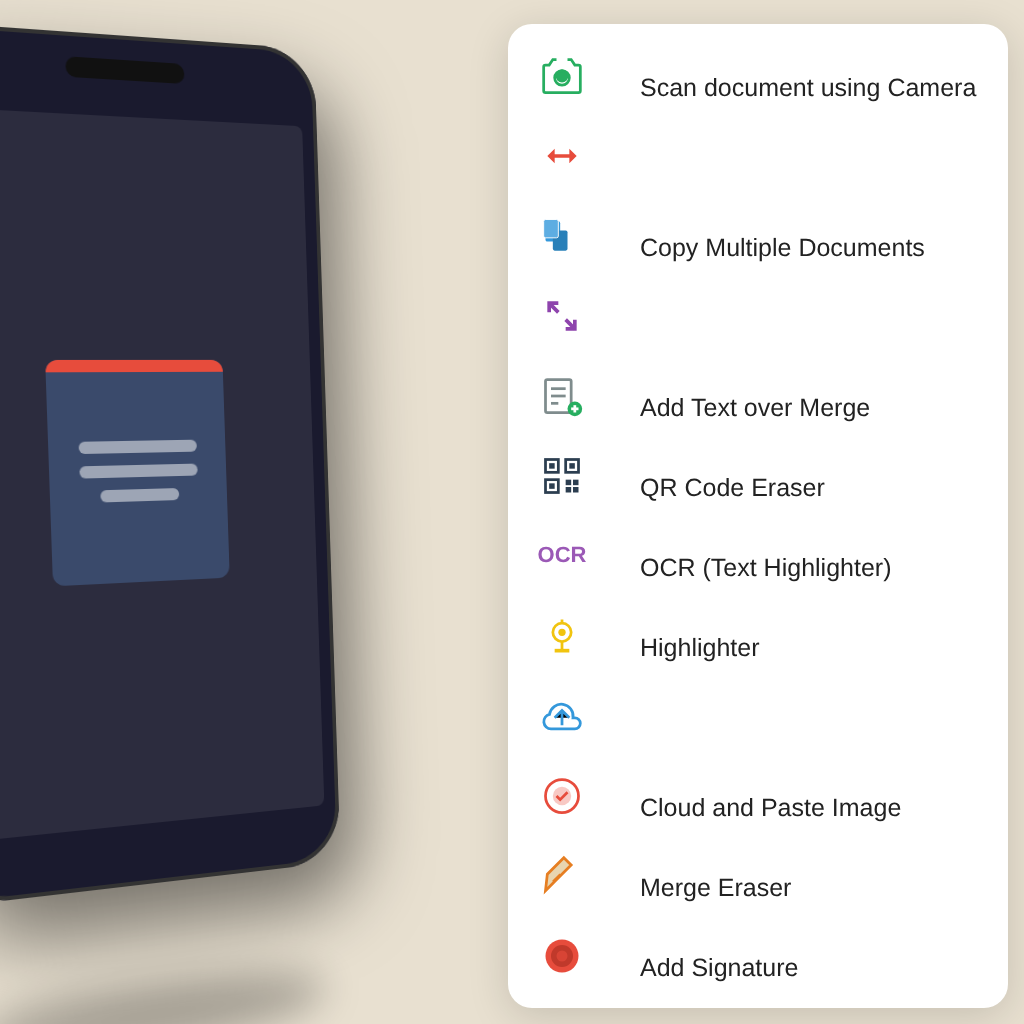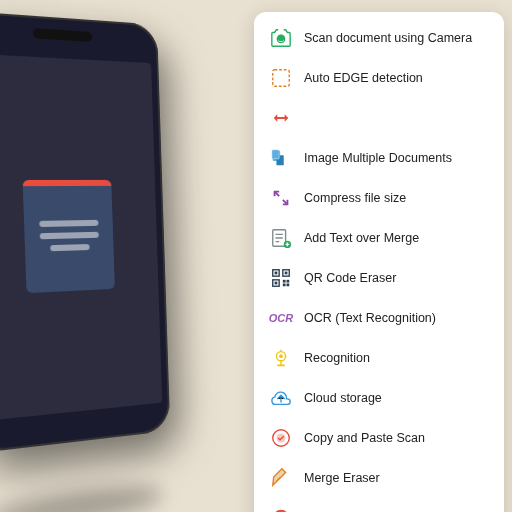--- a/index.html
+++ b/index.html
@@ -110,23 +110,23 @@
       width: 250px;
       background: white;
       border-radius: 12px;
       box-shadow: 0 4px 20px rgba(0,0,0,0.15);
       padding: 6px 0;
       overflow: hidden;
     }
 
     .menu-item {
       display: flex;
-      align-items: center;
+      align-items: flex-end;
       padding: 7px 14px;
-      gap: 10px;
+      gap: 26px;
       cursor: pointer;
       transition: background 0.15s;
     }
 
     .menu-icon {
       width: 26px;
       height: 26px;
       display: flex;
       align-items: center;
       justify-content: center;
@@ -139,21 +139,20 @@
       color: #222;
       font-weight: 400;
     }
 
     .ocr-text {
       font-size: 11px;
       font-weight: 700;
       color: #9b59b6;
       width: 26px;
       text-align: center;
-      font-style: italic;
     }
   </style>
 </head>
 <body>
 
 <div class="phone-container">
   <div class="phone">
     <div class="phone-notch"></div>
     <div class="phone-screen">
       <div class="doc-icon">
@@ -172,58 +171,49 @@
     <div class="menu-icon">
       <svg width="22" height="22" viewBox="0 0 24 24" fill="none">
         <circle cx="12" cy="12" r="3.5" fill="#27ae60"></circle>
         <path d="M9 3H7L5 6H3C2.4 6 2 6.4 2 7v13c0 .6.4 1 1 1h18c.6 0 1-.4 1-1V7c0-.6-.4-1-1-1h-2l-2-3h-2" stroke="#27ae60" stroke-width="1.5" fill="none"></path>
         <circle cx="12" cy="13" r="4" stroke="#27ae60" stroke-width="1.5" fill="none"></circle>
       </svg>
     </div>
     <span class="menu-label">Scan document using Camera</span>
   </div>
 
-  <div class="menu-item">
-    <div class="menu-icon">
-      <svg width="22" height="22" viewBox="0 0 24 24">
-        <rect x="3" y="3" width="18" height="18" rx="2" fill="none" stroke="#e67e22" stroke-width="1.5" stroke-dasharray="3 2"></rect>
-      </svg>
-    </div>
-    <span class="menu-label">Auto EDGE detection</span>
-  </div>
 
   <div class="menu-item">
     <div class="menu-icon">
       <svg width="22" height="22" viewBox="0 0 24 24">
         <path d="M4 12l4-4v3h8V8l4 4-4 4v-3H8v3z" fill="#e74c3c"></path>
       </svg>
     </div>
   </div>
 
   <div class="menu-item">
     <div class="menu-icon">
       <svg width="22" height="22" viewBox="0 0 24 24">
         <rect x="3" y="4" width="8" height="11" rx="1" fill="#3498db"></rect>
         <rect x="7" y="9" width="8" height="11" rx="1" fill="#2980b9"></rect>
         <rect x="2" y="3" width="8" height="10" rx="1" fill="#5dade2" stroke="white" stroke-width="0.5"></rect>
       </svg>
     </div>
-    <span class="menu-label">Image Multiple Documents</span>
+    <span class="menu-label">Copy Multiple Documents</span>
   </div>
 
   <div class="menu-item">
     <div class="menu-icon">
       <svg width="22" height="22" viewBox="0 0 24 24">
         <line x1="5" y1="5" x2="10" y2="10" stroke="#8e44ad" stroke-width="2"></line>
         <polyline points="5,10 5,5 10,5" fill="none" stroke="#8e44ad" stroke-width="2"></polyline>
         <line x1="19" y1="19" x2="14" y2="14" stroke="#8e44ad" stroke-width="2"></line>
         <polyline points="19,14 19,19 14,19" fill="none" stroke="#8e44ad" stroke-width="2"></polyline>
       </svg>
     </div>
-    <span class="menu-label">Compress file size</span>
   </div>
 
   <div class="menu-item">
     <div class="menu-icon">
       <svg width="22" height="22" viewBox="0 0 24 24">
         <rect x="3" y="3" width="14" height="18" rx="1" fill="none" stroke="#7f8c8d" stroke-width="1.5"></rect>
         <line x1="6" y1="8" x2="14" y2="8" stroke="#7f8c8d" stroke-width="1.5"></line>
         <line x1="6" y1="12" x2="14" y2="12" stroke="#7f8c8d" stroke-width="1.5"></line>
         <line x1="6" y1="16" x2="10" y2="16" stroke="#7f8c8d" stroke-width="1.5"></line>
         <circle cx="19" cy="19" r="4" fill="#27ae60"></circle>
@@ -247,55 +237,54 @@
         <rect x="18" y="14" width="3" height="3" fill="#2c3e50"></rect>
         <rect x="14" y="18" width="3" height="3" fill="#2c3e50"></rect>
         <rect x="18" y="18" width="3" height="3" fill="#2c3e50"></rect>
       </svg>
     </div>
     <span class="menu-label">QR Code Eraser</span>
   </div>
 
   <div class="menu-item">
     <div class="menu-icon ocr-text">OCR</div>
-    <span class="menu-label">OCR (Text Recognition)</span>
+    <span class="menu-label">OCR (Text Highlighter)</span>
   </div>
 
   <div class="menu-item">
     <div class="menu-icon">
       <svg width="22" height="22" viewBox="0 0 24 24">
         <circle cx="12" cy="10" r="5" fill="none" stroke="#f1c40f" stroke-width="1.5"></circle>
         <line x1="12" y1="15" x2="12" y2="20" stroke="#f1c40f" stroke-width="1.5"></line>
         <line x1="12" y1="5" x2="12" y2="3" stroke="#f1c40f" stroke-width="1.5"></line>
         <line x1="8" y1="20" x2="16" y2="20" stroke="#f1c40f" stroke-width="2"></line>
         <circle cx="12" cy="10" r="2" fill="#f1c40f"></circle>
       </svg>
     </div>
-    <span class="menu-label">Recognition</span>
+    <span class="menu-label">Highlighter</span>
   </div>
 
   <div class="menu-item">
     <div class="menu-icon">
       <svg width="22" height="22" viewBox="0 0 24 24">
         <path d="M6 19a4 4 0 01-.8-7.9A6 6 0 0118 13h1a3 3 0 010 6H6z" fill="none" stroke="#3498db" stroke-width="1.5"></path>
         <path d="M8 13l4-4 4 4M12 9v8" stroke="#3498db" stroke-width="1.5"></path>
       </svg>
     </div>
-    <span class="menu-label">Cloud storage</span>
   </div>
 
   <div class="menu-item">
     <div class="menu-icon">
       <svg width="22" height="22" viewBox="0 0 24 24">
         <circle cx="12" cy="12" r="9" fill="none" stroke="#e74c3c" stroke-width="1.5"></circle>
         <circle cx="12" cy="12" r="5" fill="#e74c3c" opacity="0.3"></circle>
         <path d="M9 12l2 2 4-4" stroke="#e74c3c" stroke-width="1.5" fill="none"></path>
       </svg>
     </div>
-    <span class="menu-label">Copy and Paste Scan</span>
+    <span class="menu-label">Cloud and Paste Image</span>
   </div>
 
   <div class="menu-item">
     <div class="menu-icon">
       <svg width="22" height="22" viewBox="0 0 24 24">
         <path d="M3 20l5-5 9-9-4-4-9 9-1 9z" fill="#e8d5b0" stroke="#e67e22" stroke-width="1.5"></path>
         <line x1="7" y1="15" x2="11" y2="11" stroke="#e67e22" stroke-width="1"></line>
       </svg>
     </div>
     <span class="menu-label">Merge Eraser</span>

